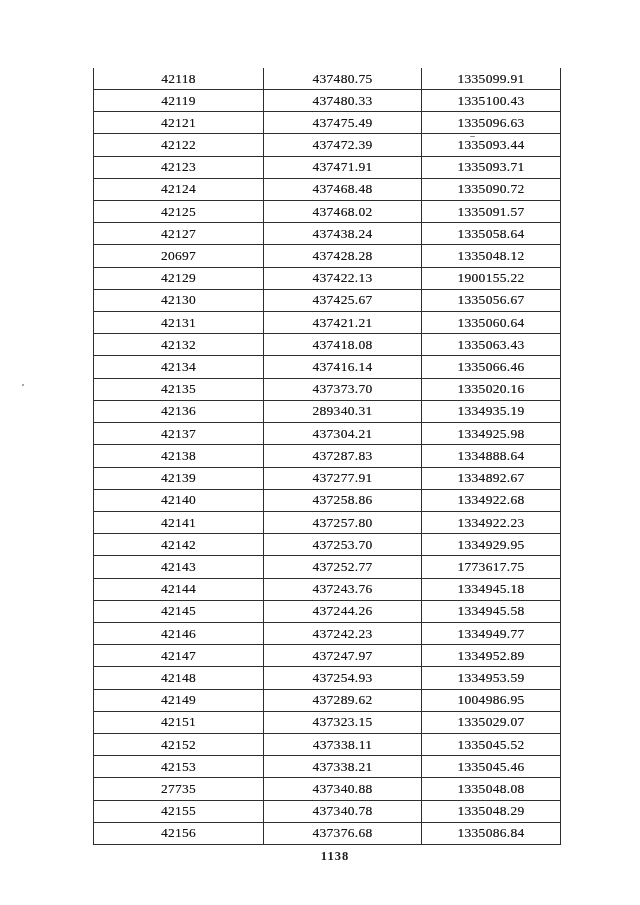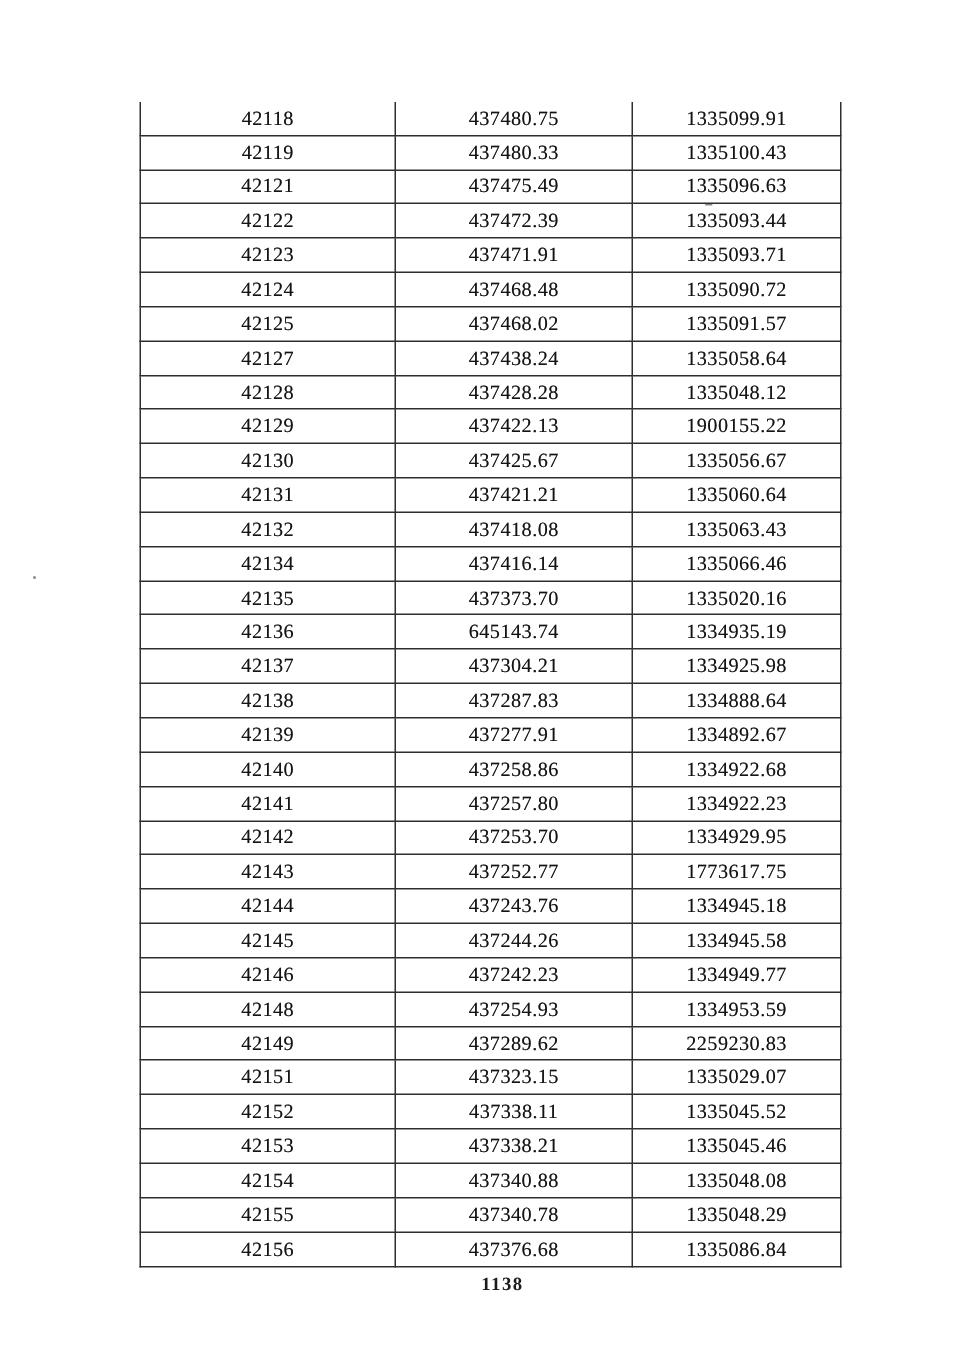--- a/index.html
+++ b/index.html
@@ -106,21 +106,21 @@
           <td>42125</td>
           <td>437468.02</td>
           <td>1335091.57</td>
         </tr>
         <tr>
           <td>42127</td>
           <td>437438.24</td>
           <td>1335058.64</td>
         </tr>
         <tr>
-          <td>42128</td>
+          <td>20697</td>
           <td>437428.28</td>
           <td>1335048.12</td>
         </tr>
         <tr>
           <td>42129</td>
           <td>437422.13</td>
           <td>1900155.22</td>
         </tr>
         <tr>
           <td>42130</td>
@@ -142,21 +142,21 @@
           <td>437416.14</td>
           <td>1335066.46</td>
         </tr>
         <tr>
           <td>42135</td>
           <td>437373.70</td>
           <td>1335020.16</td>
         </tr>
         <tr>
           <td>42136</td>
-          <td>645143.74</td>
+          <td>289340.31</td>
           <td>1334935.19</td>
         </tr>
         <tr>
           <td>42137</td>
           <td>437304.21</td>
           <td>1334925.98</td>
         </tr>
         <tr>
           <td>42138</td>
           <td>437287.83</td>
@@ -196,46 +196,51 @@
           <td>42145</td>
           <td>437244.26</td>
           <td>1334945.58</td>
         </tr>
         <tr>
           <td>42146</td>
           <td>437242.23</td>
           <td>1334949.77</td>
         </tr>
         <tr>
+          <td>42147</td>
+          <td>437247.97</td>
+          <td>1334952.89</td>
+        </tr>
+        <tr>
           <td>42148</td>
           <td>437254.93</td>
           <td>1334953.59</td>
         </tr>
         <tr>
           <td>42149</td>
           <td>437289.62</td>
-          <td>2259230.83</td>
+          <td>1004986.95</td>
         </tr>
         <tr>
           <td>42151</td>
           <td>437323.15</td>
           <td>1335029.07</td>
         </tr>
         <tr>
           <td>42152</td>
           <td>437338.11</td>
           <td>1335045.52</td>
         </tr>
         <tr>
           <td>42153</td>
           <td>437338.21</td>
           <td>1335045.46</td>
         </tr>
         <tr>
-          <td>42154</td>
+          <td>27735</td>
           <td>437340.88</td>
           <td>1335048.08</td>
         </tr>
         <tr>
           <td>42155</td>
           <td>437340.78</td>
           <td>1335048.29</td>
         </tr>
         <tr>
           <td>42156</td>

